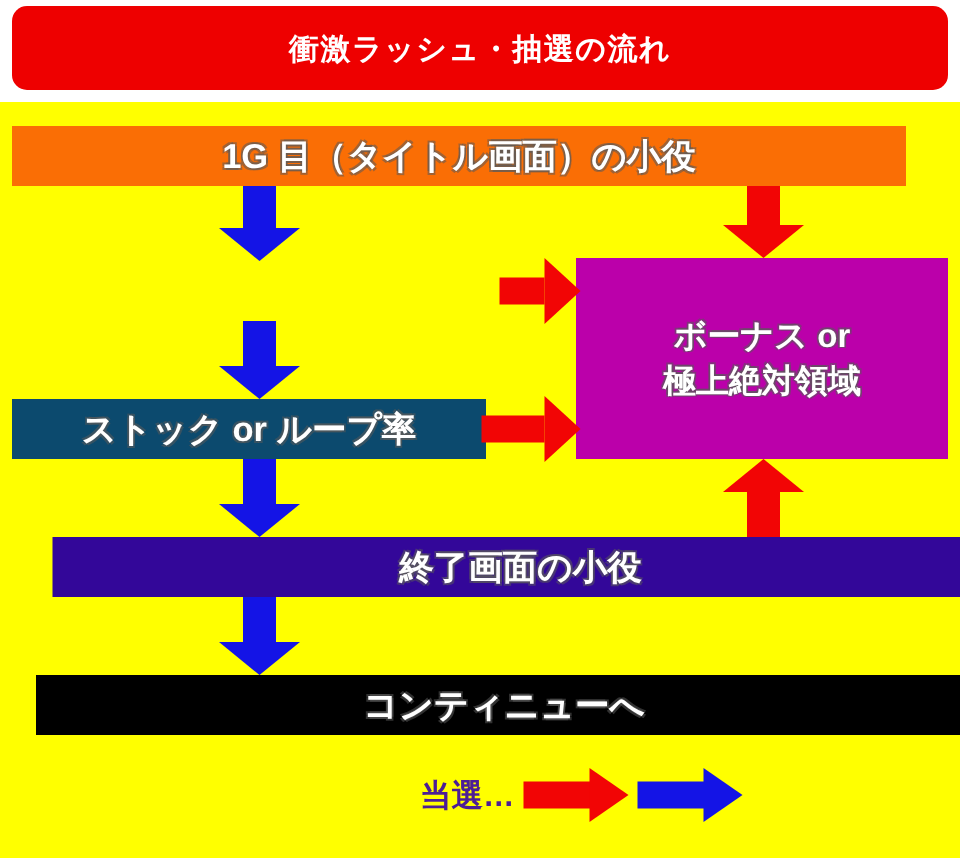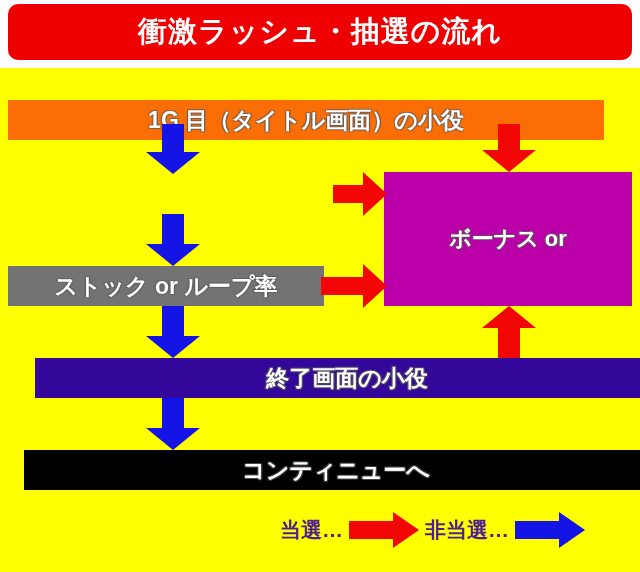--- a/index.html
+++ b/index.html
@@ -29,21 +29,21 @@
     width: 624px;
     height: 56px;
     background: #ee0000;
     border-radius: 10px;
     display: flex;
     align-items: center;
     justify-content: center;
   }
   .title-text {
     color: #ffffff;
-    font-size: 29px;
+    font-size: 20px;
     font-weight: bold;
     letter-spacing: 1px;
     white-space: nowrap;
     text-shadow: 0 0 1px #ee0000;
     font-family: Liberation Mono, monospace;
   }
 
   
   .canvas {
     position: absolute;
@@ -67,23 +67,23 @@
     font-weight: bold;
     font-size: 23px;
     white-space: nowrap;
     text-shadow:
       -1.2px -1.2px 0 rgba(90,90,90,0.55),
        1.2px -1.2px 0 rgba(90,90,90,0.55),
       -1.2px  1.2px 0 rgba(90,90,90,0.55),
        1.2px  1.2px 0 rgba(90,90,90,0.55);
   }
 
-  #bar-first  { left: 8px;  top: 16px;  width: 596px; height: 40px; background: #fa6e05; margin-top: 16px; }
+  #bar-first  { left: 8px;  top: 16px;  width: 596px; height: 40px; background: #fa6e05; }
   #bar-second { left: 8px;  top: 106px; width: 328px; height: 40px; background: #c43211; }
-  #bar-third  { left: 8px;  top: 198px; width: 316px; height: 40px; background: #737373; }
+  #bar-third  { left: 8px;  top: 198px; width: 316px; height: 40px; background: #0c4a6e; }
   #bar-fourth { left: 8px;  top: 290px; width: 624px; height: 40px; background: #330799; margin-left: 27px; }
   #bar-fifth  { left: 8px;  top: 382px; width: 624px; height: 40px; background: #000000; margin-left: 16px; }
 
   
   #result-box {
     position: absolute;
     left: 384px;
     top: 104px;
     width: 248px;
     height: 134px;
@@ -241,20 +241,21 @@
     <div class="bar" id="bar-fourth">
       <span class="bar-label">終了画面の小役</span>
     </div>
 
     <div class="bar" id="bar-fifth">
       <span class="bar-label">コンティニューへ</span>
     </div>
 
     <div id="result-box">
       <span class="bar-label">ボーナス or</span>
+      <span class="bar-label">極上絶対領域</span>
     </div>
 
     <div class="arrow adown blue" id="arrow-title-to-second">
       <div class="stem" style="height:28px;"></div>
       <div class="head"></div>
     </div>
 
     <div class="arrow adown blue" id="arrow-second-to-third">
       <div class="stem" style="height:30px;"></div>
       <div class="head"></div>
@@ -289,21 +290,20 @@
       <div class="stem" style="width:42px;"></div>
       <div class="head"></div>
     </div>
 
     <div id="legend">
       <span class="legend-text">当選…</span>
       <span class="legend-arrow red">
         <span class="stem"></span>
         <span class="head"></span>
       </span>
-      <span class="legend-text">非当選…</span>
       <span class="legend-arrow blue">
         <span class="stem"></span>
         <span class="head"></span>
       </span>
     </div>
 
   </div>
 </div>
 
 </body></html>

